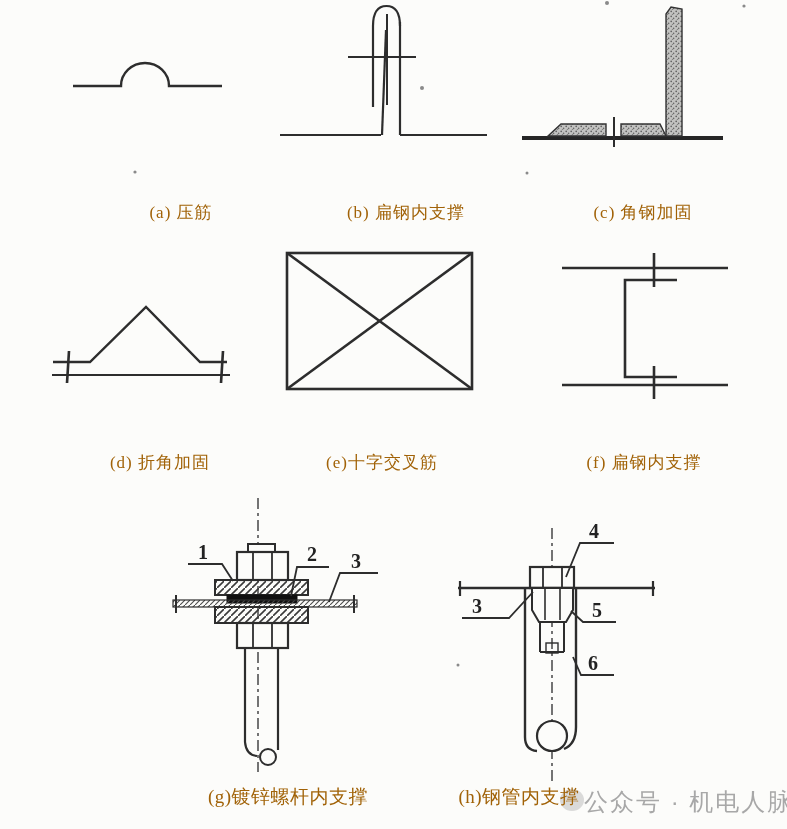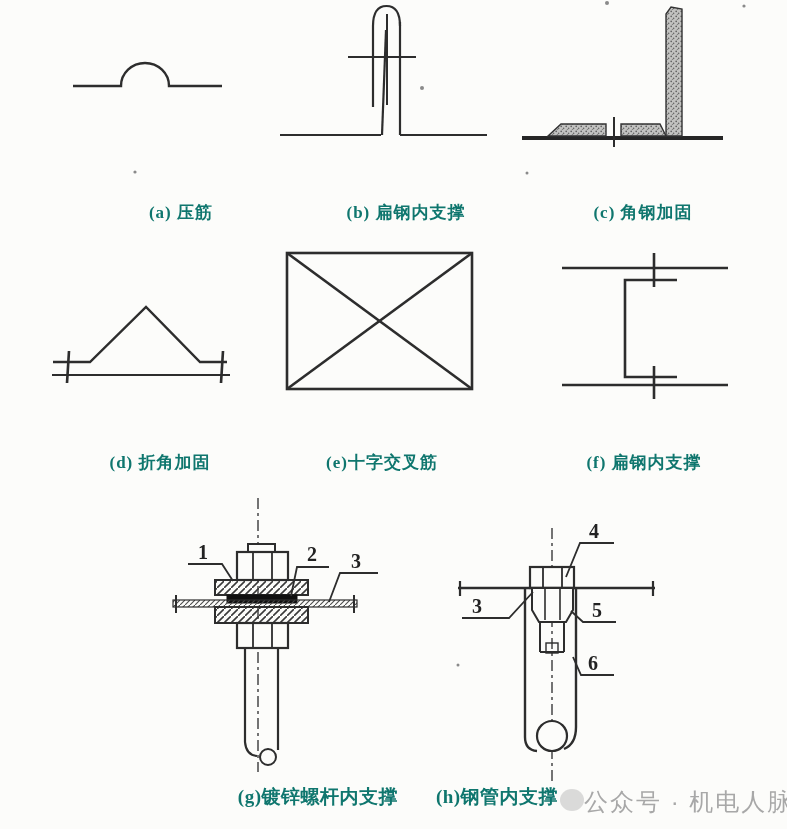--- a/index.html
+++ b/index.html
@@ -11,23 +11,23 @@
   }
   .sheet{
     position:absolute;left:0;top:0;width:787px;height:829px;
     background:#fcfcfa;
   }
   .ink{filter:blur(0.35px);}
   svg{position:absolute;left:0;top:0;}
   .caption{
     position:absolute;
     text-align:center;
-    font-weight:bold;
+    font-weight:normal;
     font-size:17px;
-    color:#0f766e;
+    color:#a16207;
     letter-spacing:1px;
     white-space:nowrap;
   }
   .caption.big{font-size:19px;letter-spacing:0.5px;}
   .watermark{
     position:absolute;
     font-family:"Liberation Sans","DejaVu Sans",sans-serif;
     font-weight:normal;
     color:#a8a8a8;
     font-size:24px;
@@ -177,18 +177,18 @@
     <text class="num" x="593" y="670" text-anchor="middle">6</text>
   </g>
 </svg>
 
 <div class="caption" style="left:101px;top:201px;width:160px;">(a) 压筋</div>
 <div class="caption" style="left:316px;top:201px;width:180px;">(b) 扁钢内支撑</div>
 <div class="caption" style="left:553px;top:201px;width:180px;">(c) 角钢加固</div>
 <div class="caption" style="left:70px;top:451px;width:180px;">(d) 折角加固</div>
 <div class="caption" style="left:554px;top:451px;width:180px;">(f) 扁钢内支撑</div>
 <div class="caption" style="left:292px;top:451px;width:180px;">(e)十字交叉筋</div>
-<div class="caption big" style="left:178px;top:784px;width:220px;text-align:right;">(g)镀锌螺杆内支撑</div>
-<div class="caption big" style="left:407px;top:784px;width:180px;">(h)钢管内支撑</div>
+<div class="caption big" style="left:178px;top:784px;width:220px;">(g)镀锌螺杆内支撑</div>
+<div class="caption big" style="left:429px;top:784px;width:180px;">(h)钢管内支撑</div>
 
 <div class="watermark" style="left:584px;top:786px;">公众号 · 机电人脉</div>
 
 </div>
 
 </body></html>

